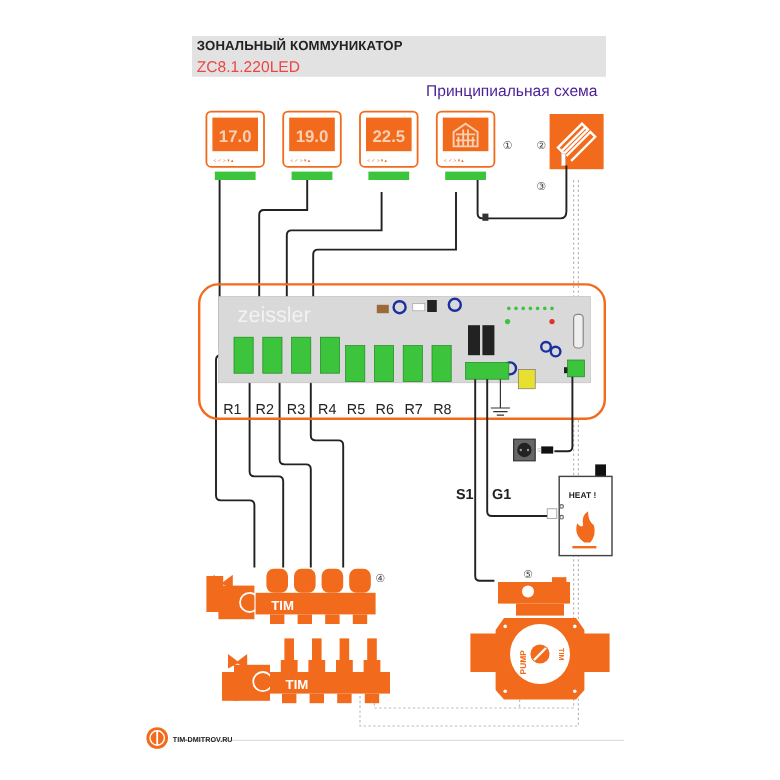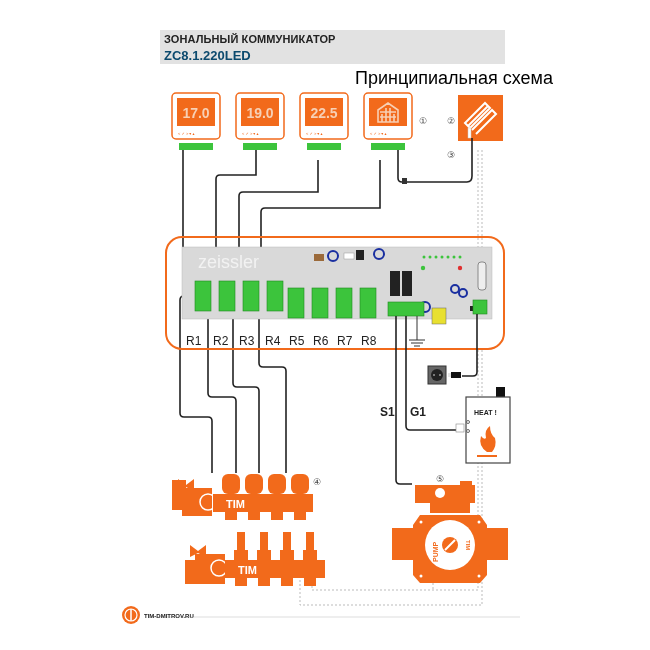--- a/index.html
+++ b/index.html
@@ -1,20 +1,20 @@
 <!DOCTYPE html>
 <html><head>
 <meta charset="utf-8">
 <style>
   html,body{margin:0;padding:0;background:#ffffff;}
   body{width:650px;height:650px;position:relative;overflow:hidden;font-family:"Liberation Sans",sans-serif;}
   .header-band{position:absolute;left:160px;top:30px;width:345px;height:34px;background:#e2e2e2;}
   .title{position:absolute;left:164px;top:33px;font-size:11px;font-weight:bold;color:#222;letter-spacing:0.1px;}
-  .model{position:absolute;left:164px;top:48px;font-size:13px;font-weight:bold;color:#0c4a6e;}
-  .subtitle{position:absolute;left:355px;top:68px;font-size:18px;color:#000000;}
+  .model{position:absolute;left:164px;top:48px;font-size:13px;font-weight:normal;color:#ef4444;}
+  .subtitle{position:absolute;left:355px;top:68px;font-size:13px;color:#4c1d95;}
   svg{position:absolute;left:0;top:0;}
   .lbl{font-family:"Liberation Sans",sans-serif;}
 </style>
 </head>
 <body>
 
 <div class="header-band"></div>
 <div class="title">ЗОНАЛЬНЫЙ КОММУНИКАТОР</div>
 <div class="model">ZC8.1.220LED</div>
 <div class="subtitle">Принципиальная схема</div>

